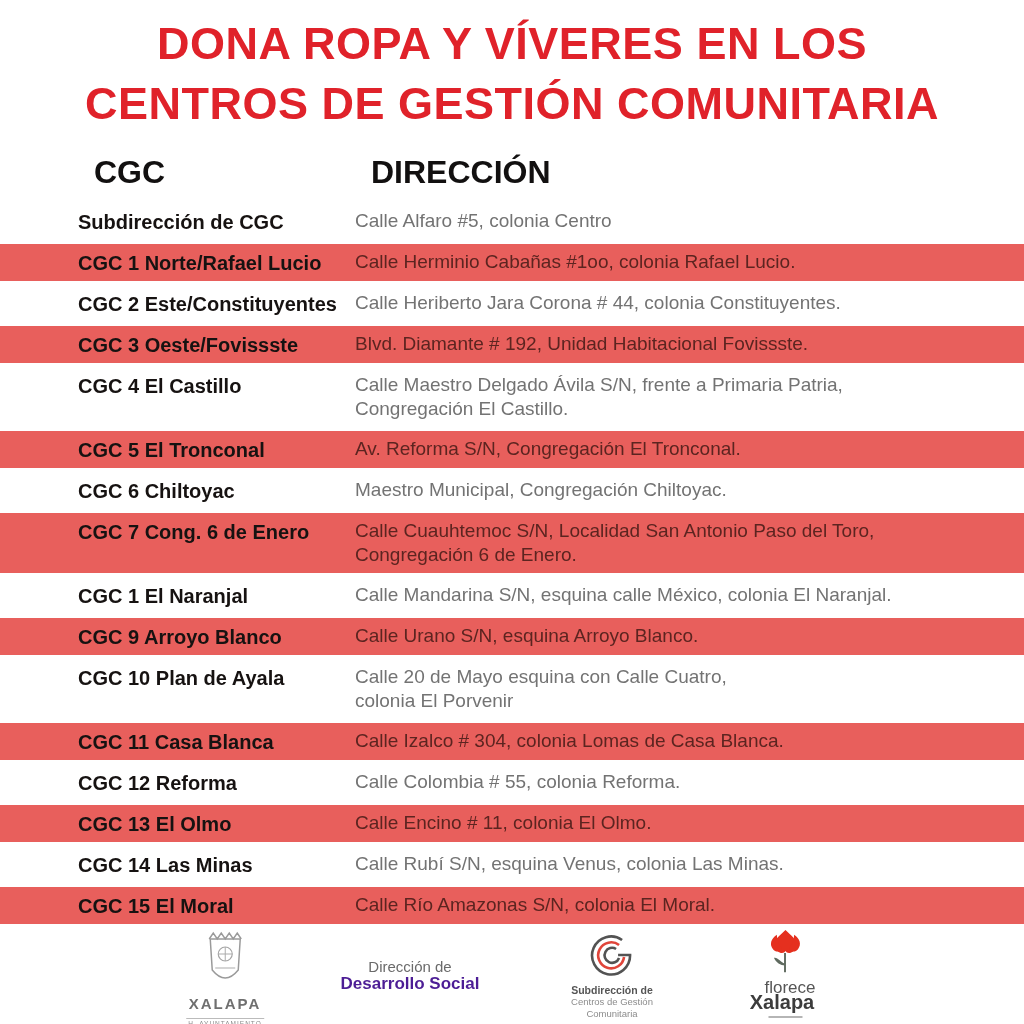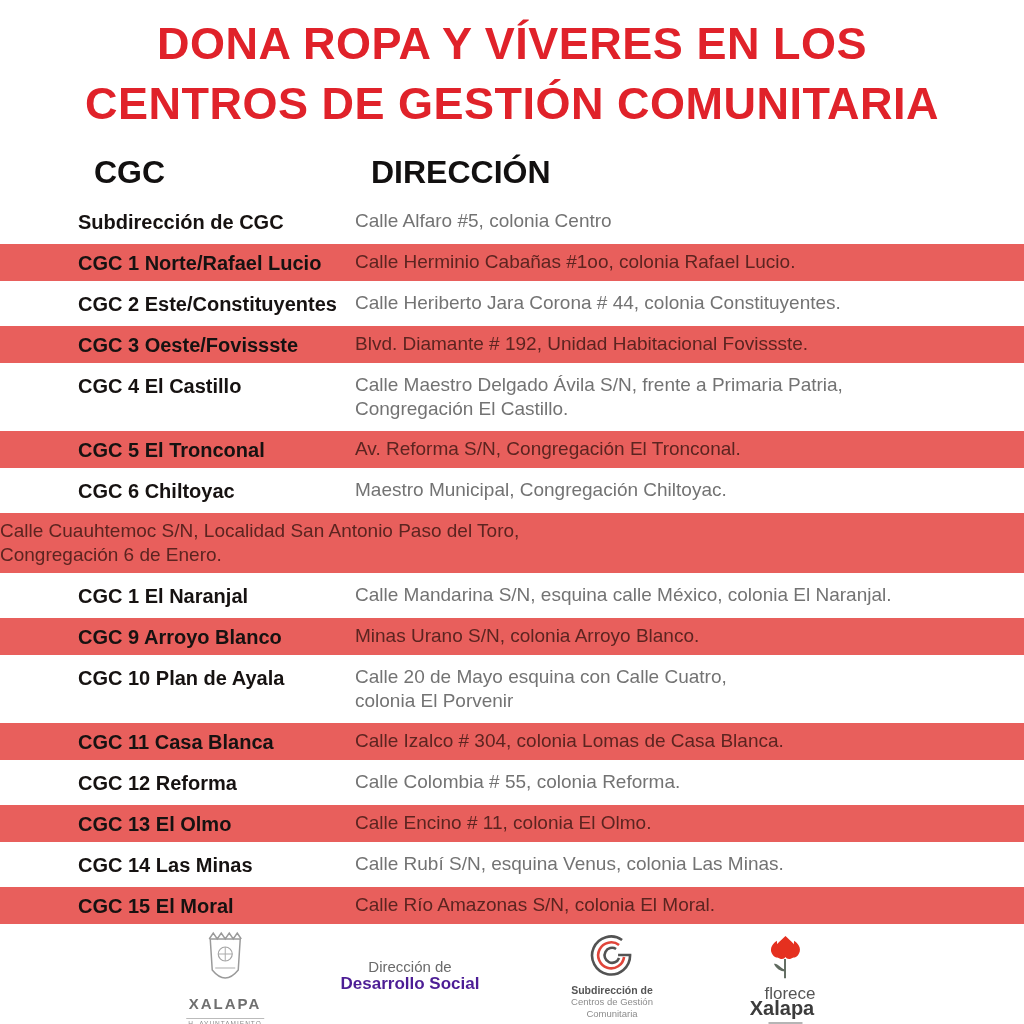--- a/index.html
+++ b/index.html
@@ -42,21 +42,21 @@
   }
   .row.red { background:var(--band-red, #e85f5c); }
   .row.red .cell-dir { color:#5c2420; }
 
   
   .footer { position:absolute; left:0; top:926px; width:1024px; height:98px; }
   .logo { position:absolute; transform:translateX(-50%); text-align:center; }
   #logo-xalapa   { left:225px; top:4px; }
   #logo-dds      { left:410px; top:32px; }
   #logo-subdir   { left:612px; top:6px; }
-  #logo-florece  { left:785px; top:8px; }
+  #logo-florece  { left:785px; top:2px; }
 
   .xalapa-word   { font-size:15px; font-weight:bold; color:#6f6f6f; letter-spacing:2px; margin-top:1px; }
   .xalapa-sub    { font-size:6.5px; color:#8d8d8d; letter-spacing:1px; border-top:1px solid #bbb; border-bottom:1px solid #bbb; padding:1px 2px; display:inline-block; }
 
   .dds-line1 { font-size:15px; color:#6a6a6a; }
   .dds-line2 { font-size:17px; font-weight:bold; color:#4c1d95; margin-top:-1px; }
 
   .subdir-line1 { font-size:10.5px; font-weight:bold; color:#555; margin-top:2px; }
   .subdir-line2, .subdir-line3 { font-size:9.5px; color:#8c8c8c; line-height:1.25; }
 
@@ -110,32 +110,33 @@
       <div class="cell-cgc">CGC 5 El Tronconal</div>
       <div class="cell-dir">Av. Reforma S/N, Congregación El Tronconal.</div>
     </div>
 
     <div class="row">
       <div class="cell-cgc">CGC 6 Chiltoyac</div>
       <div class="cell-dir">Maestro Municipal, Congregación Chiltoyac.</div>
     </div>
 
     <div class="row red">
+      <div class="cell-cgc">CGC 7 Cong. 6 de Enero</div>
       <div class="cell-dir">Calle Cuauhtemoc S/N, Localidad San Antonio Paso del Toro,
 Congregación 6 de Enero.</div>
     </div>
 
     <div class="row">
       <div class="cell-cgc">CGC 1 El Naranjal</div>
       <div class="cell-dir">Calle Mandarina S/N, esquina calle México, colonia El Naranjal.</div>
     </div>
 
     <div class="row red">
       <div class="cell-cgc">CGC 9 Arroyo Blanco</div>
-      <div class="cell-dir">Minas Urano S/N, colonia Arroyo Blanco.</div>
+      <div class="cell-dir">Calle Urano S/N, esquina Arroyo Blanco.</div>
     </div>
 
     <div class="row">
       <div class="cell-cgc">CGC 10 Plan de Ayala</div>
       <div class="cell-dir">Calle 20 de Mayo esquina con Calle Cuatro,
 colonia El Porvenir</div>
     </div>
 
     <div class="row red">
       <div class="cell-cgc">CGC 11 Casa Blanca</div>

